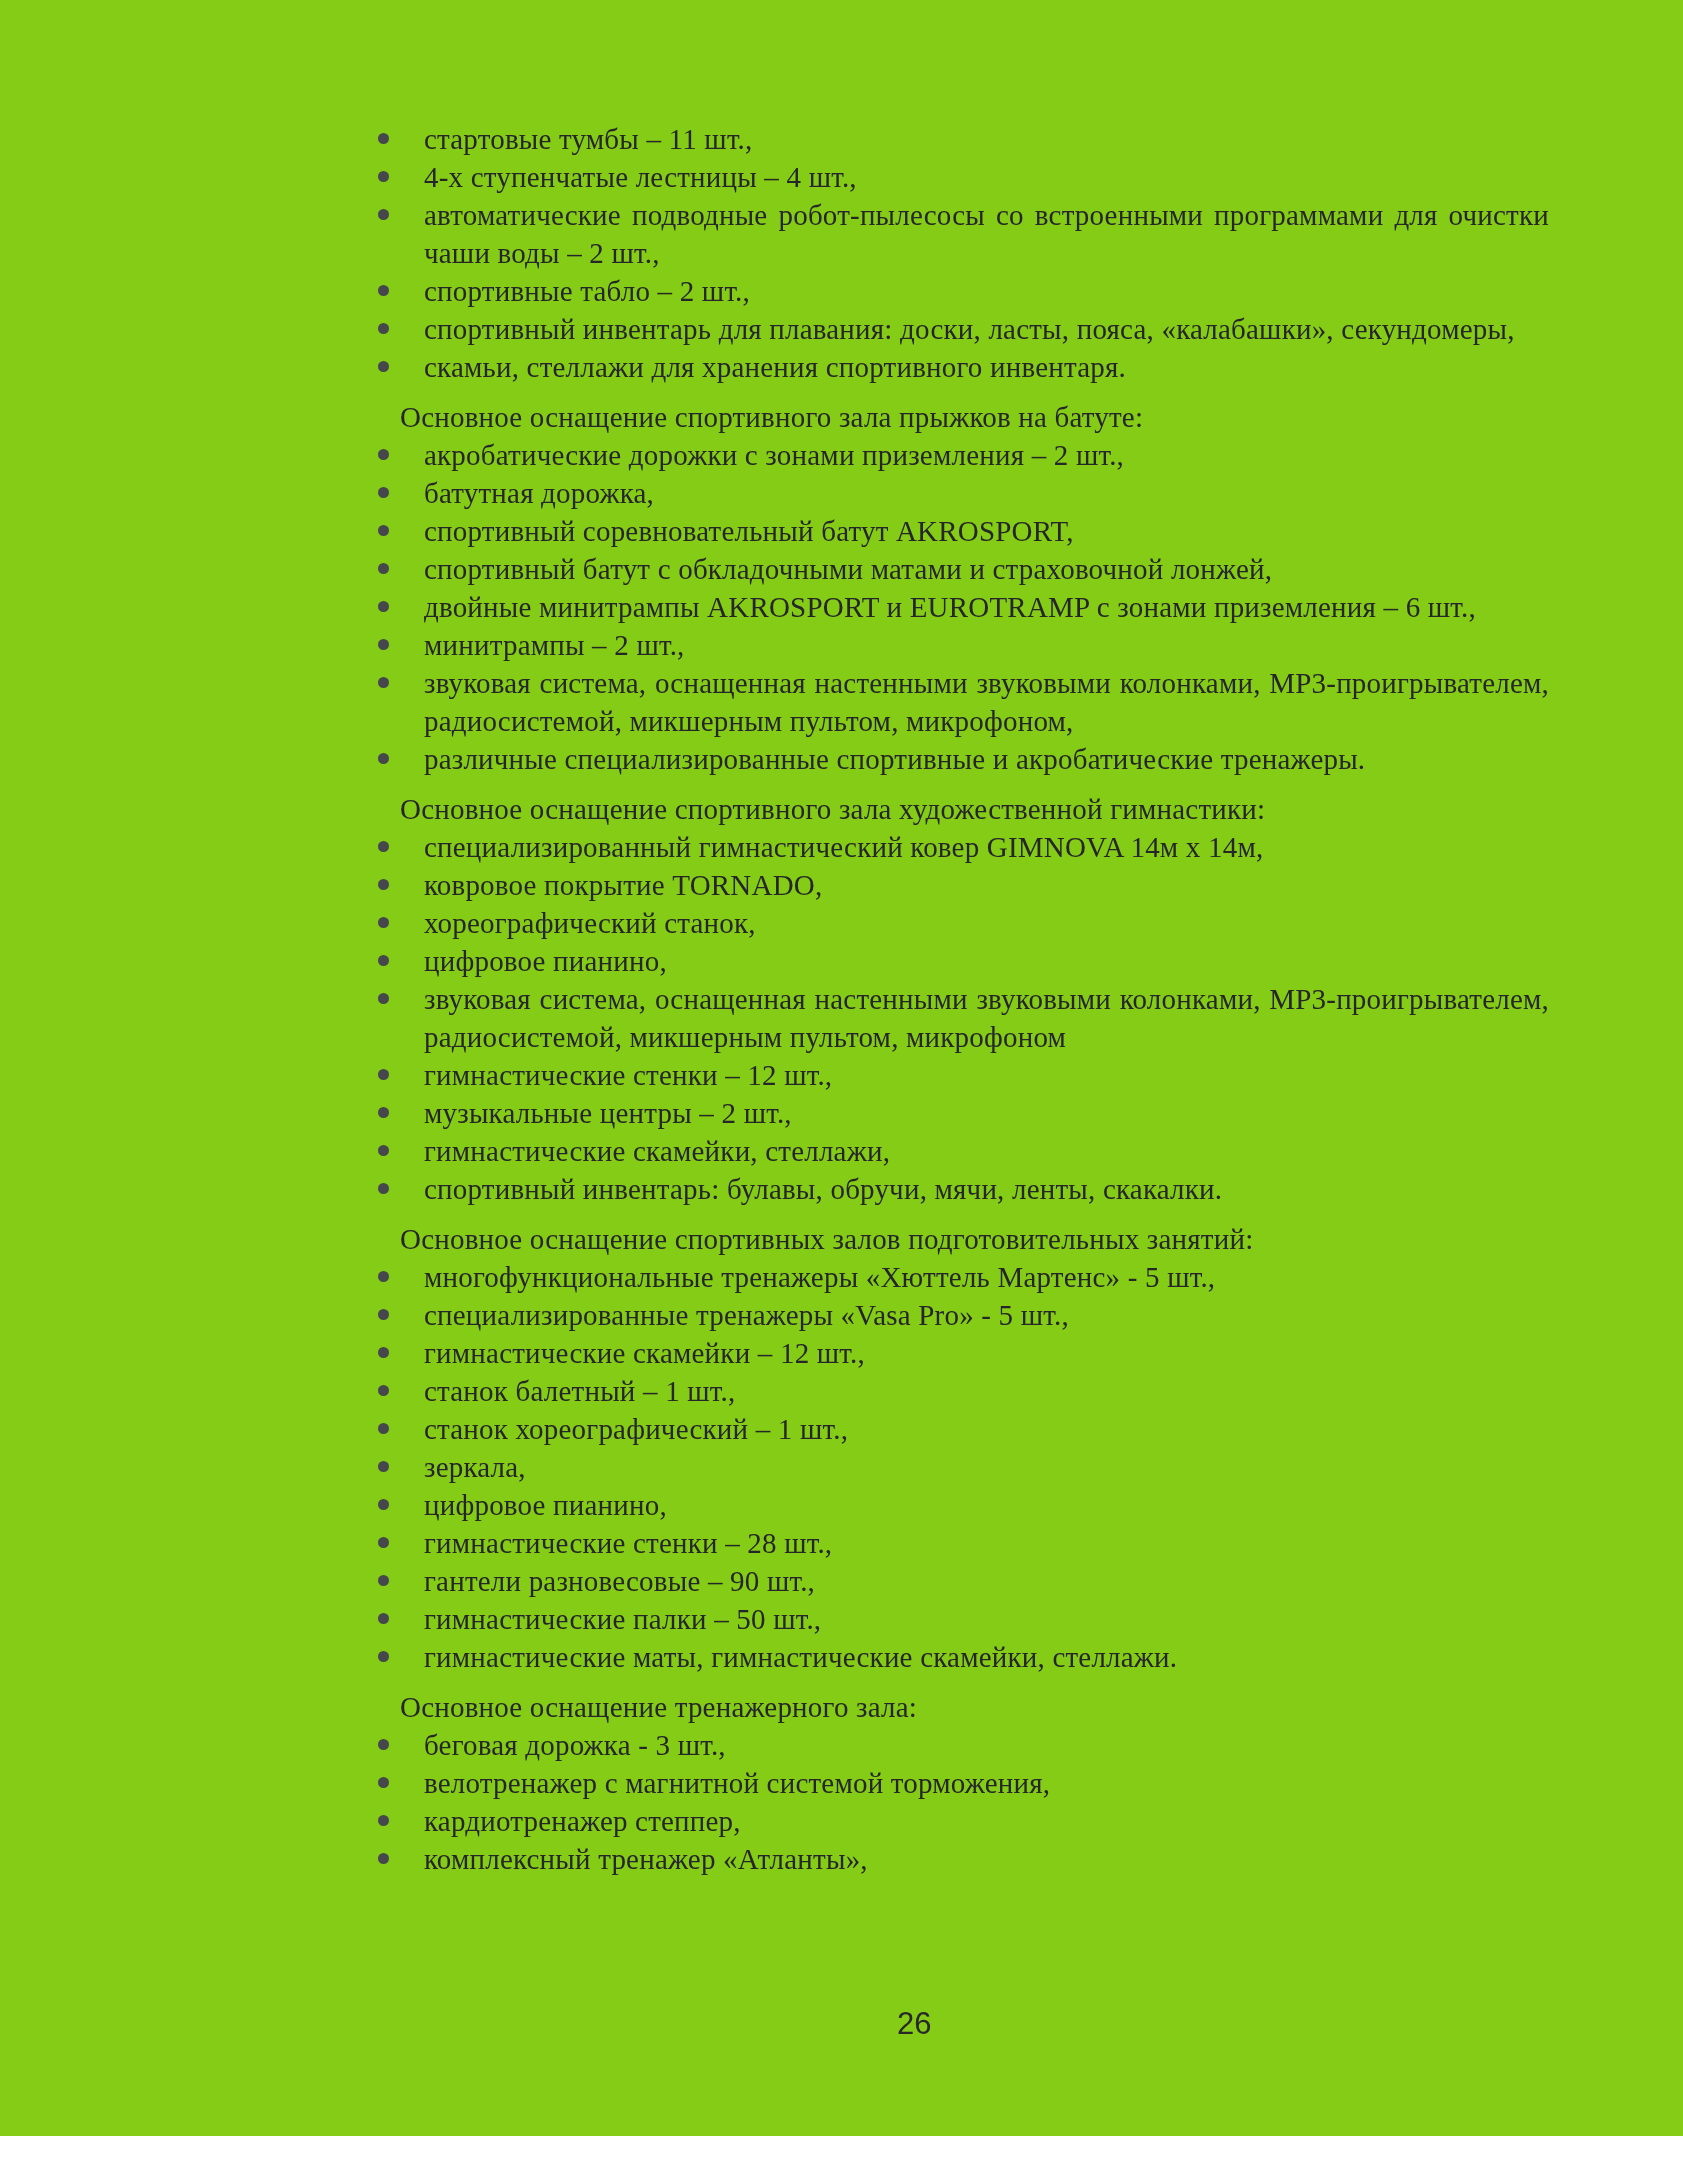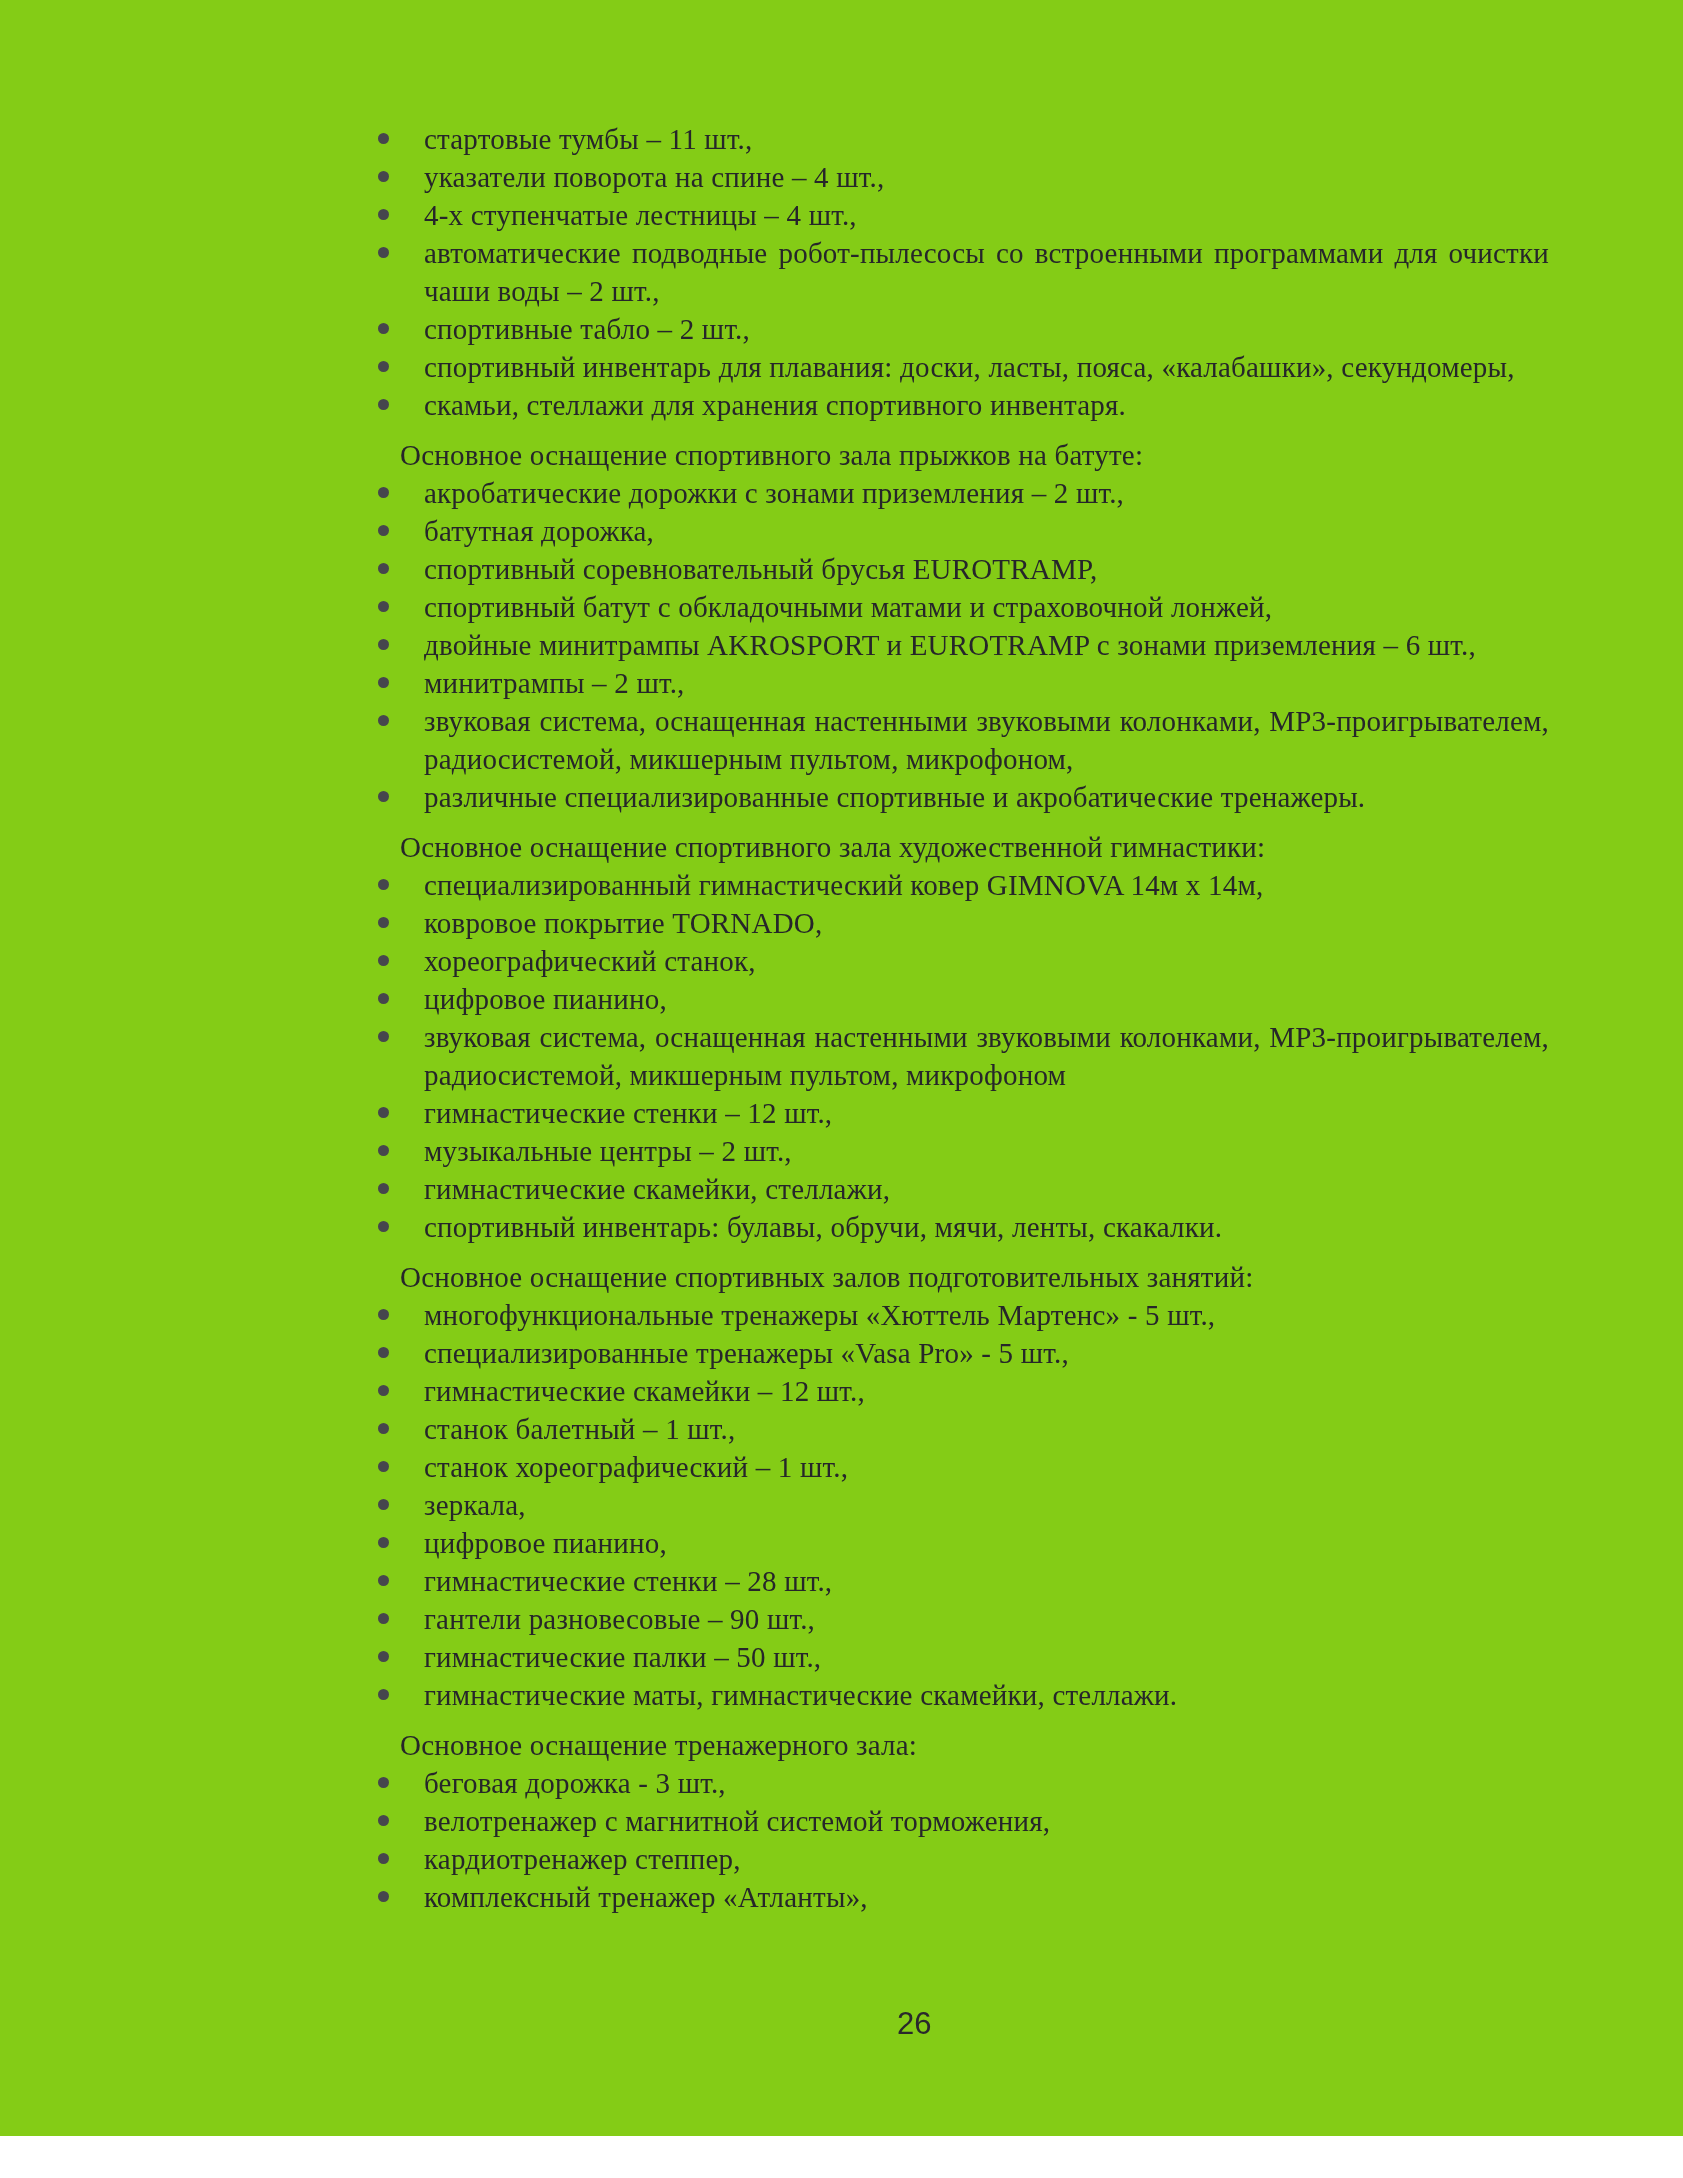--- a/index.html
+++ b/index.html
@@ -53,30 +53,29 @@
     line-height: 36px;
     color: #29292c;
   }
 </style>
 </head>
 <body>
 
 <div class="page">
   <div class="content">
       <div class="item bullet"><span class="dot"></span><span>стартовые тумбы – 11 шт.,</span></div>
-      <div class="item bullet"><span class="dot"></span><span>указатели поворота на спине – 4 шт.,</span></div>
       <div class="item bullet"><span class="dot"></span><span>4-х ступенчатые лестницы – 4 шт.,</span></div>
       <div class="item bullet"><span class="dot"></span><span>автоматические подводные робот-пылесосы со встроенными программами для очистки чаши воды – 2 шт.,</span></div>
       <div class="item bullet"><span class="dot"></span><span>спортивные табло – 2 шт.,</span></div>
       <div class="item bullet"><span class="dot"></span><span>спортивный инвентарь для плавания: доски, ласты, пояса, «калабашки», секундомеры,</span></div>
       <div class="item bullet"><span class="dot"></span><span>скамьи, стеллажи для хранения спортивного инвентаря.</span></div>
       <div class="item heading"><span>Основное оснащение спортивного зала прыжков на батуте:</span></div>
       <div class="item bullet"><span class="dot"></span><span>акробатические дорожки с зонами приземления – 2 шт.,</span></div>
       <div class="item bullet"><span class="dot"></span><span>батутная дорожка,</span></div>
-      <div class="item bullet"><span class="dot"></span><span>спортивный соревновательный брусья EUROTRAMP,</span></div>
+      <div class="item bullet"><span class="dot"></span><span>спортивный соревновательный батут AKROSPORT,</span></div>
       <div class="item bullet"><span class="dot"></span><span>спортивный батут с обкладочными матами и страховочной лонжей,</span></div>
       <div class="item bullet"><span class="dot"></span><span>двойные минитрампы AKROSPORT и EUROTRAMP с зонами приземления – 6 шт.,</span></div>
       <div class="item bullet"><span class="dot"></span><span>минитрампы – 2 шт.,</span></div>
       <div class="item bullet"><span class="dot"></span><span>звуковая система, оснащенная настенными звуковыми колонками, MP3-проигрывателем, радиосистемой, микшерным пультом, микрофоном,</span></div>
       <div class="item bullet"><span class="dot"></span><span>различные специализированные спортивные и акробатические тренажеры.</span></div>
       <div class="item heading"><span>Основное оснащение спортивного зала художественной гимнастики:</span></div>
       <div class="item bullet"><span class="dot"></span><span>специализированный гимнастический ковер GIMNOVA 14м х 14м,</span></div>
       <div class="item bullet"><span class="dot"></span><span>ковровое покрытие TORNADO,</span></div>
       <div class="item bullet"><span class="dot"></span><span>хореографический станок,</span></div>
       <div class="item bullet"><span class="dot"></span><span>цифровое пианино,</span></div>

